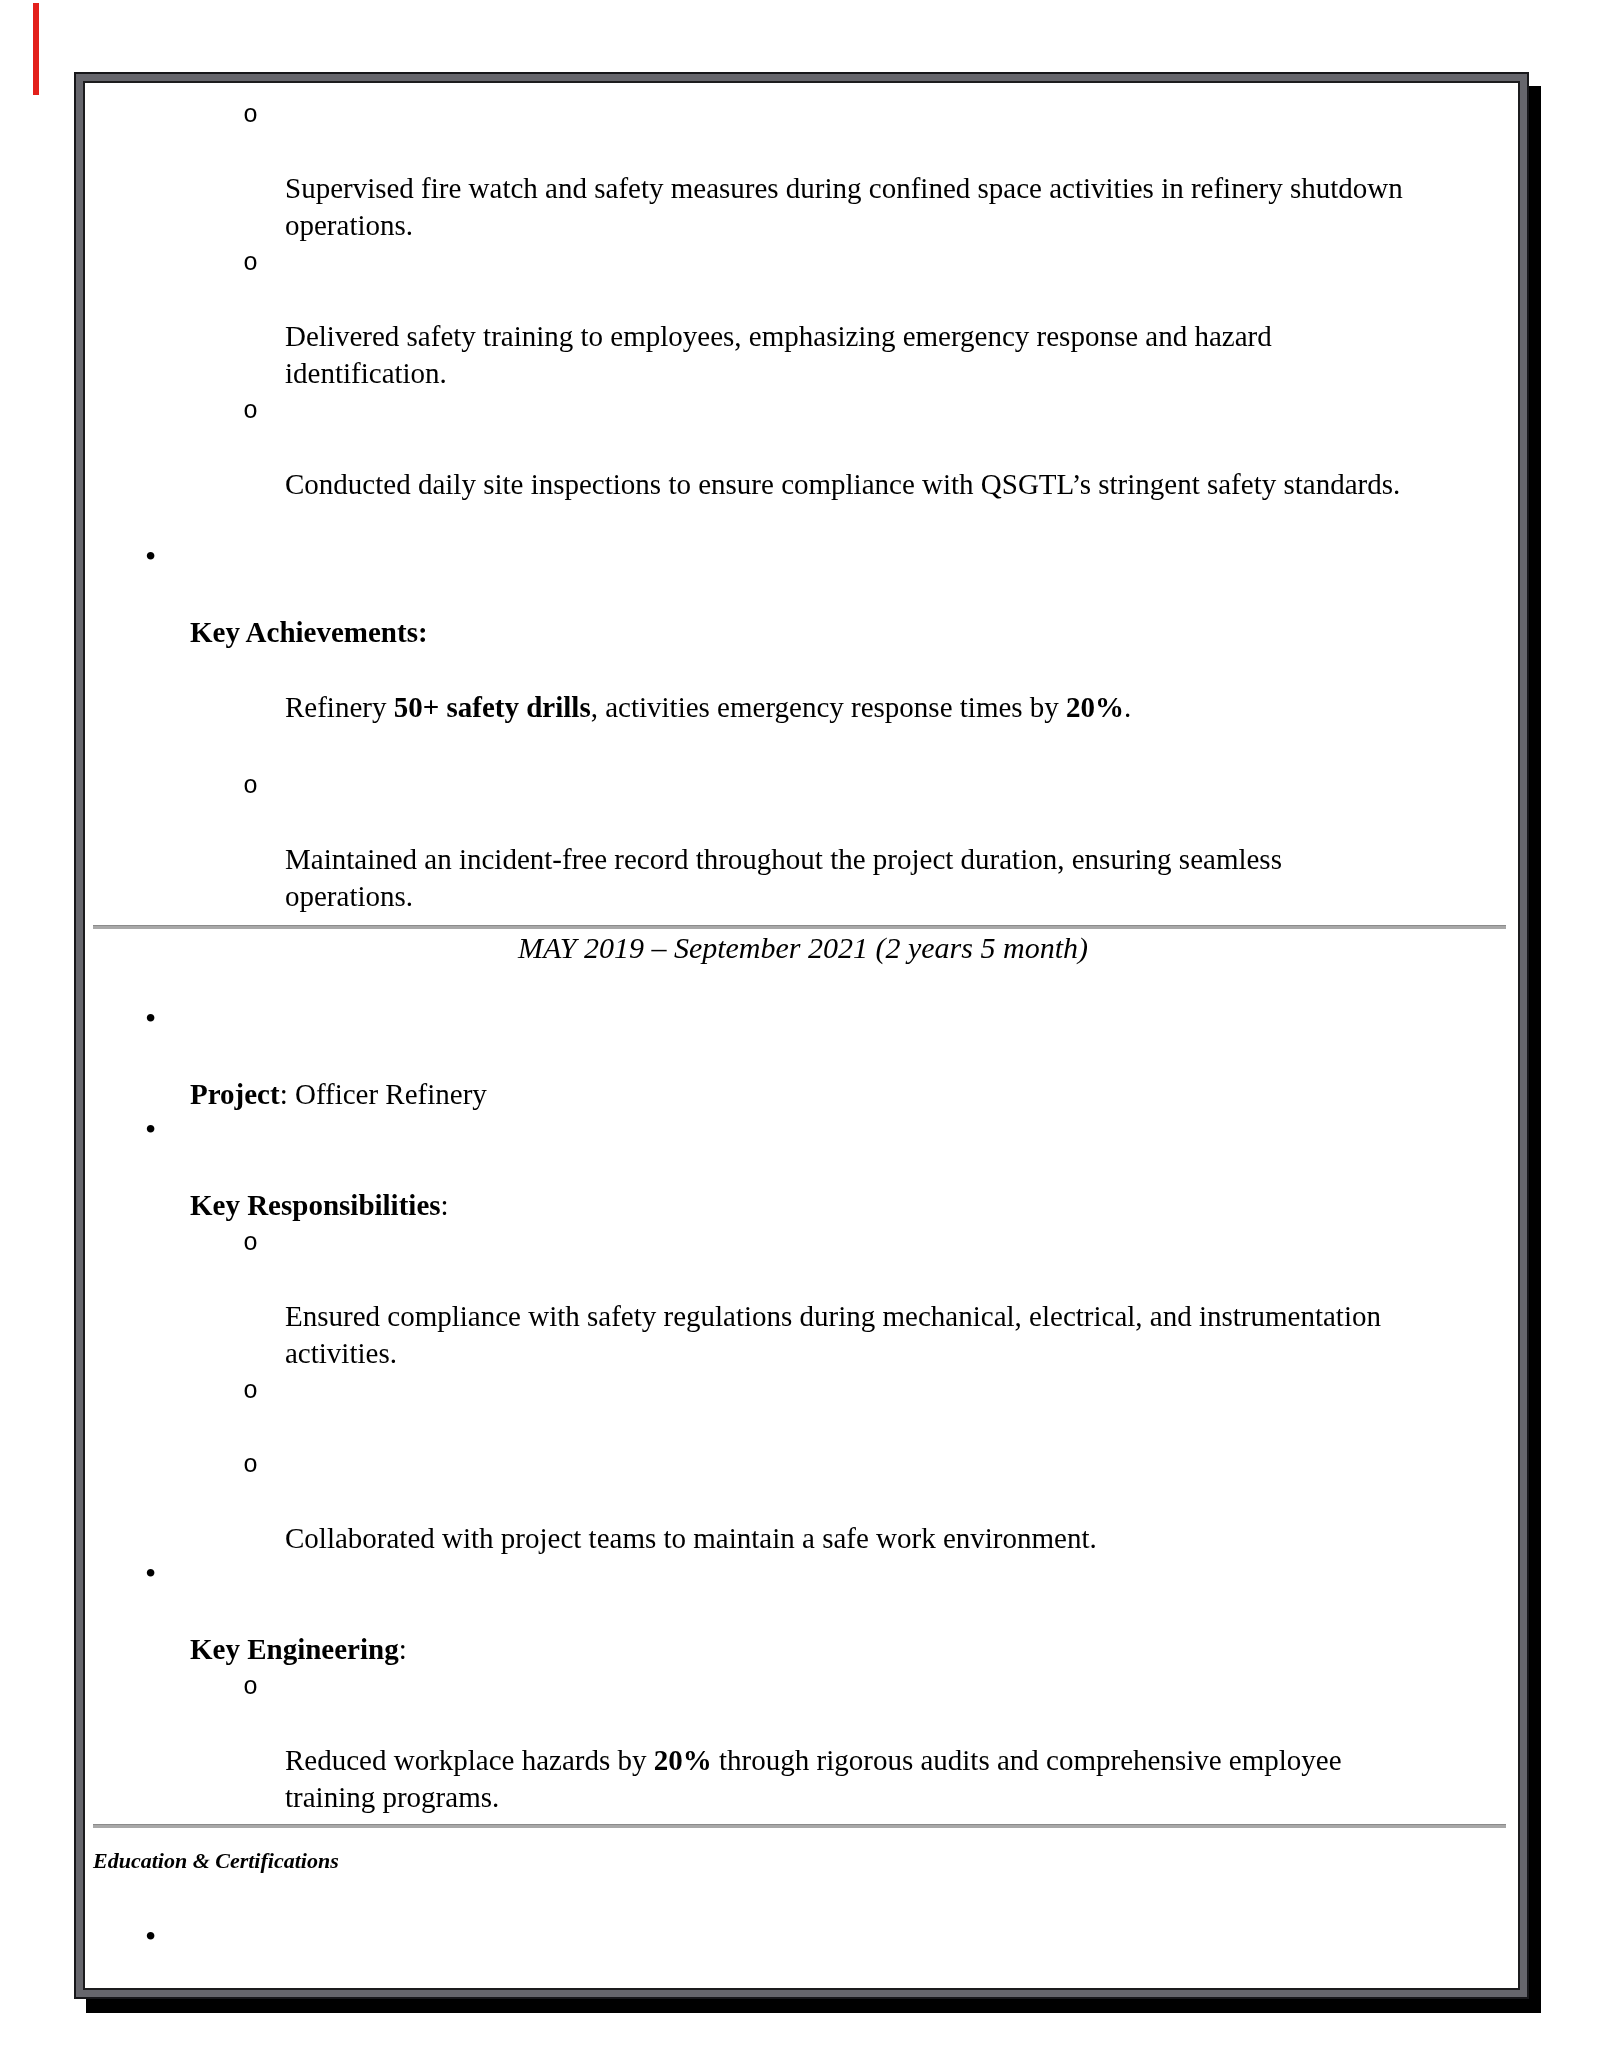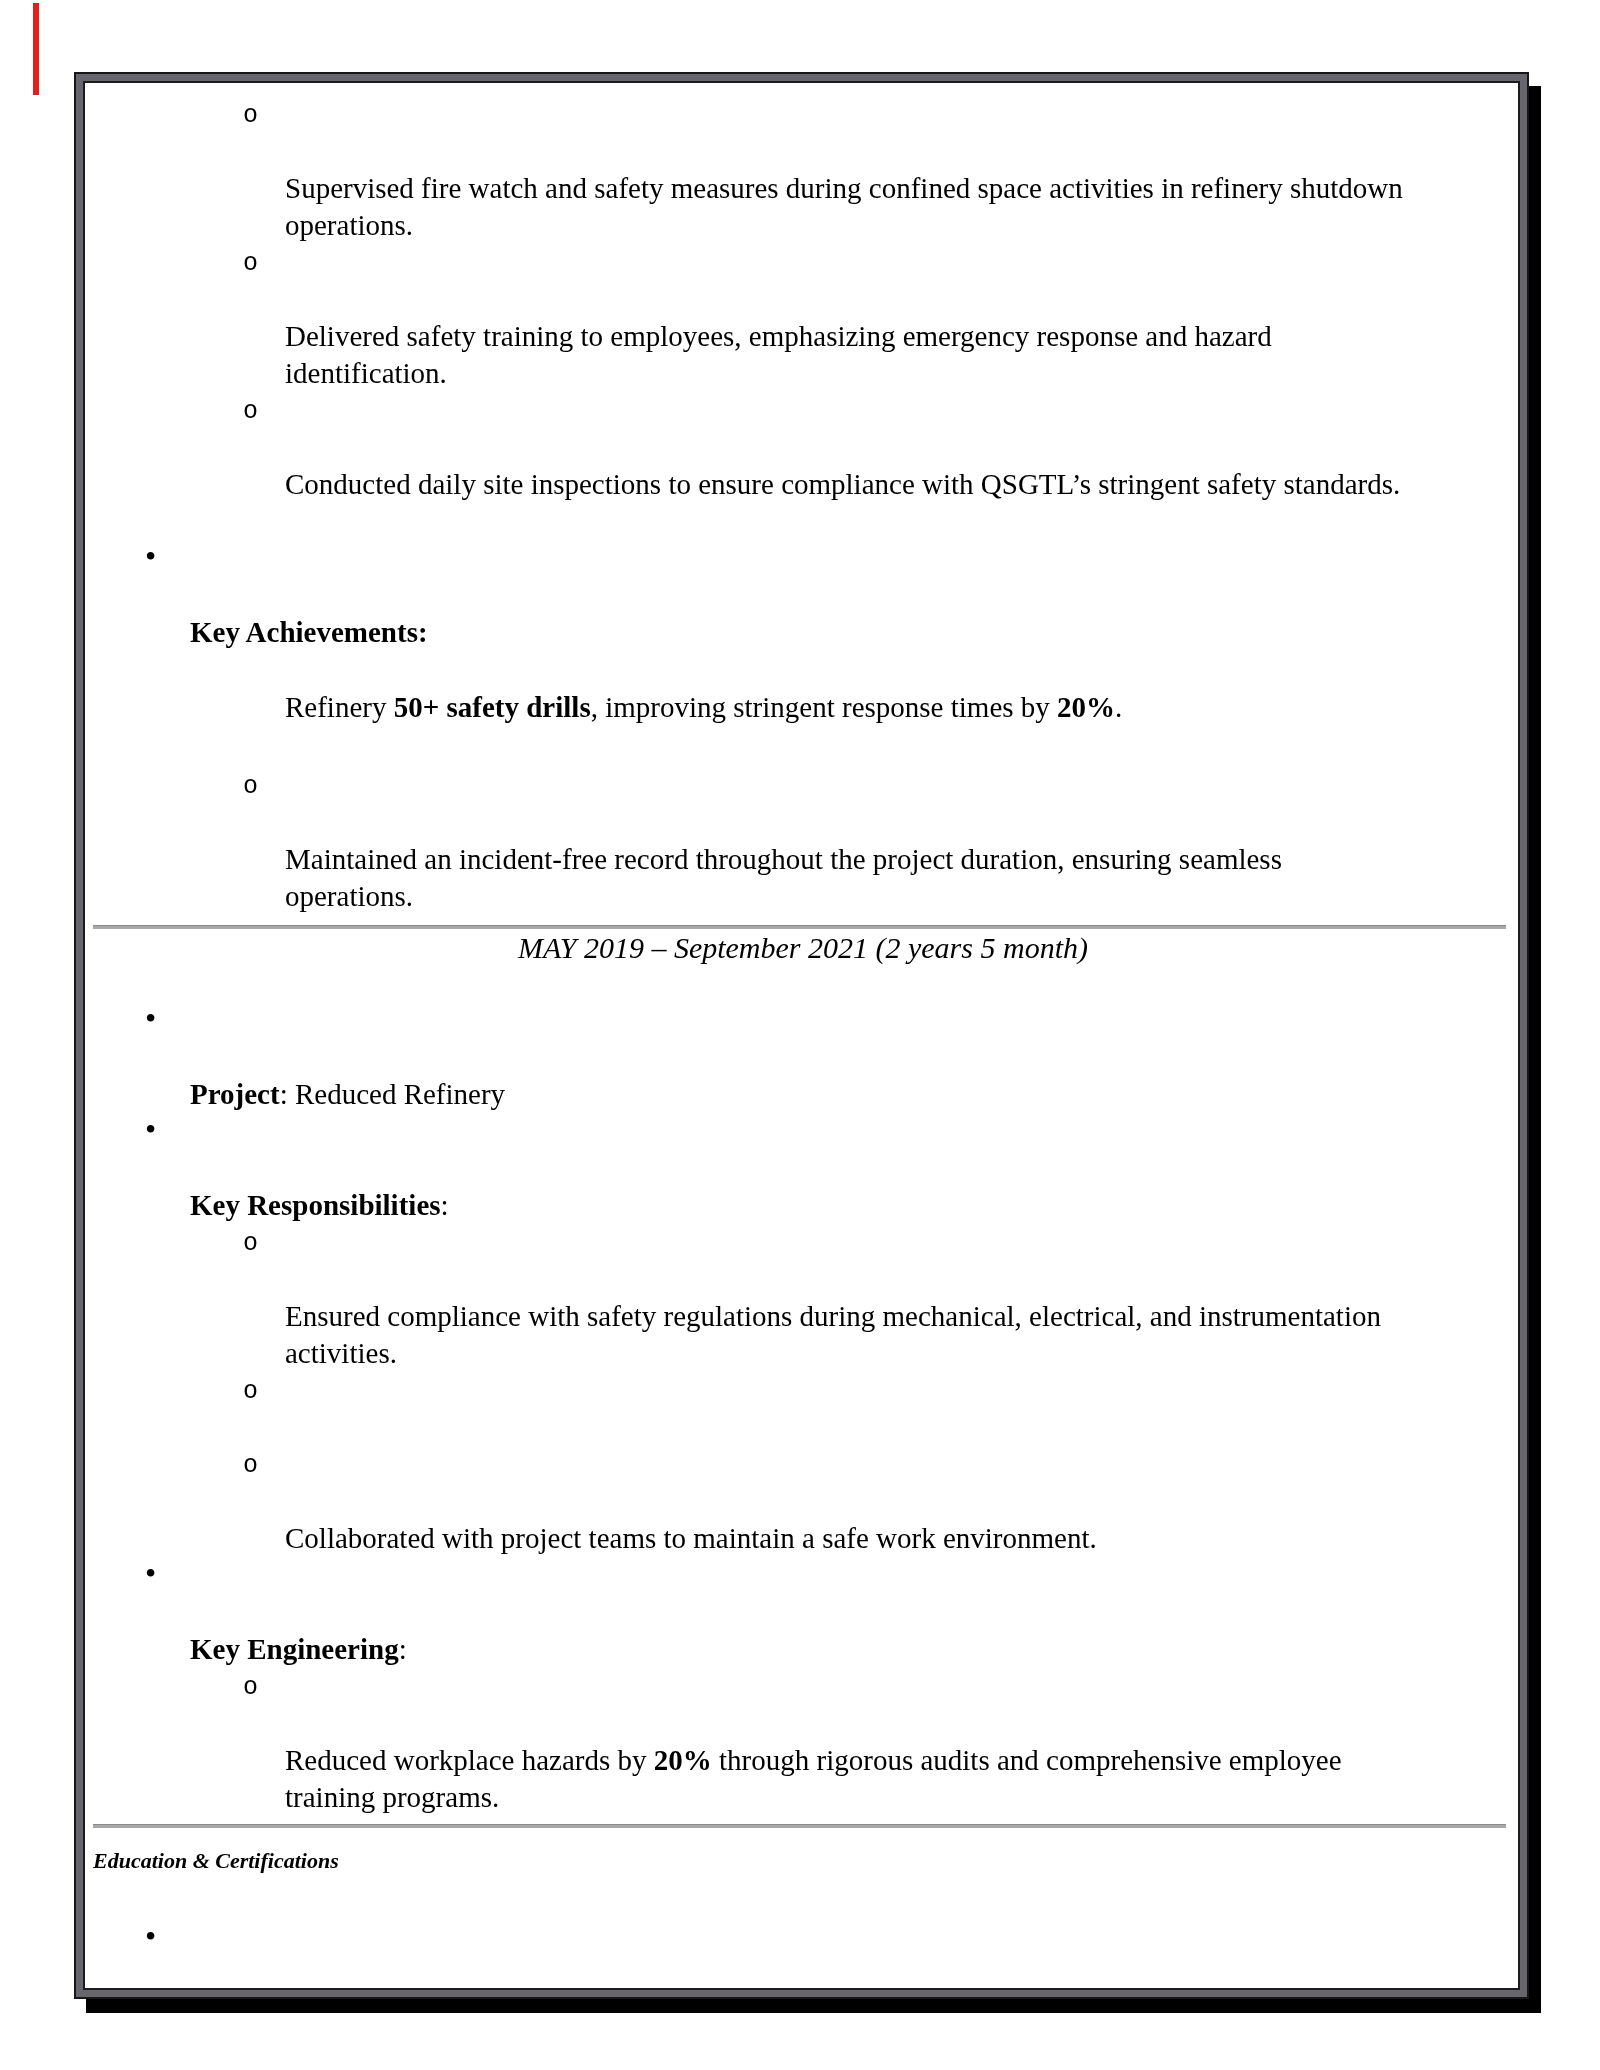--- a/index.html
+++ b/index.html
@@ -56,35 +56,35 @@
 identification.</span>
     </div>
     <div class="li l2">
       <span class="m2">o</span>
       <span class="txt">Conducted daily site inspections to ensure compliance with QSGTL’s stringent safety standards.</span>
     </div>
     <div class="li l1 mt-ka">
       <span class="m1">•</span>
       <span class="txt bold">Key Achievements:</span>
     </div>
-    <div class="para mt-hl"><span>Refinery </span><b>50+ safety drills</b><span>, improving stringent response times by </span><b>20%</b><span>.</span></div>
+    <div class="para mt-hl"><span>Refinery </span><b>50+ safety drills</b><span>, activities emergency response times by </span><b>20%</b><span>.</span></div>
     <div class="li l2 mt-mi">
       <span class="m2">o</span>
       <span class="txt">Maintained an incident-free record throughout the project duration, ensuring seamless
 operations.</span>
     </div>
   </section>
 
   <hr class="hr1">
 
   <section>
     <div class="job-dates">MAY 2019 – September 2021 (2 years 5 month)</div>
     <div class="li l1 mt-pj">
       <span class="m1">•</span>
-      <span class="txt"><b>Project</b><span>: Reduced Refinery</span></span>
+      <span class="txt"><b>Project</b><span>: Officer Refinery</span></span>
     </div>
     <div class="li l1">
       <span class="m1">•</span>
       <span class="txt"><b>Key Responsibilities</b><span>:</span></span>
     </div>
     <div class="li l2">
       <span class="m2">o</span>
       <span class="txt">Ensured compliance with safety regulations during mechanical, electrical, and instrumentation
 activities.</span>
     </div>

